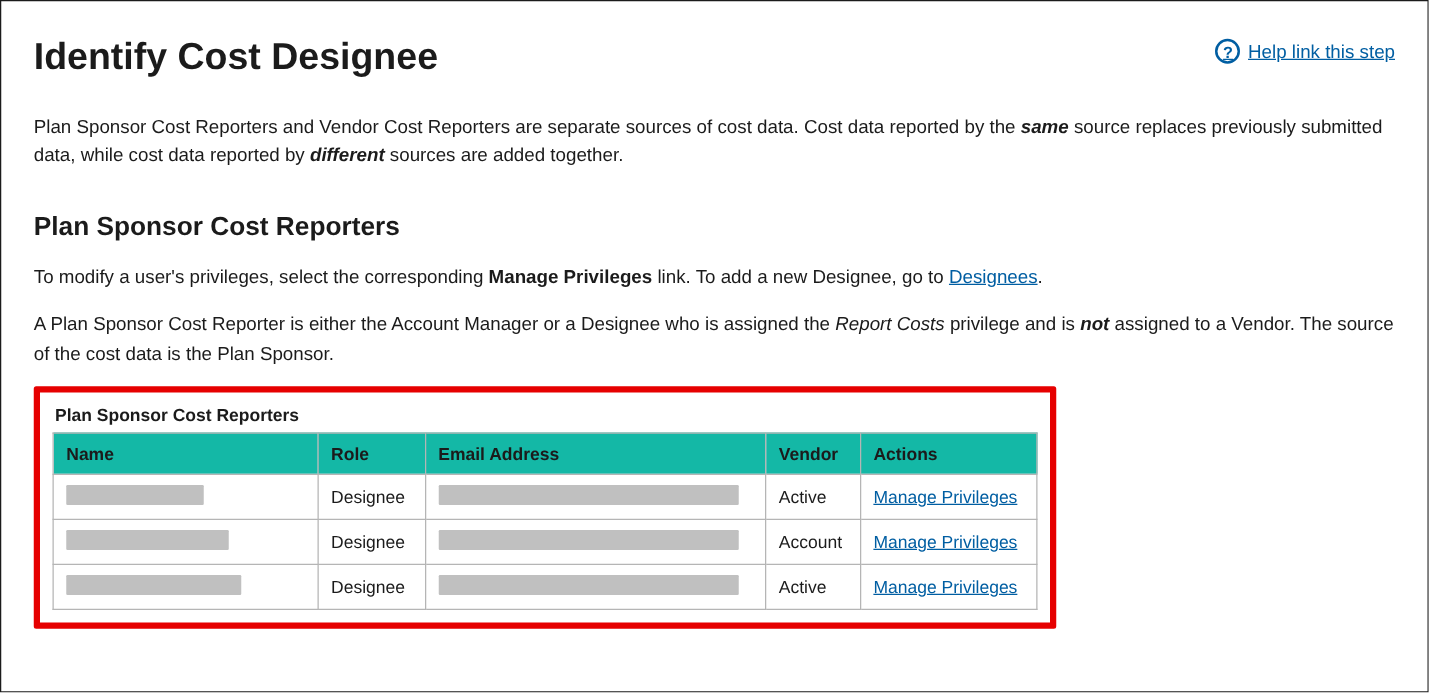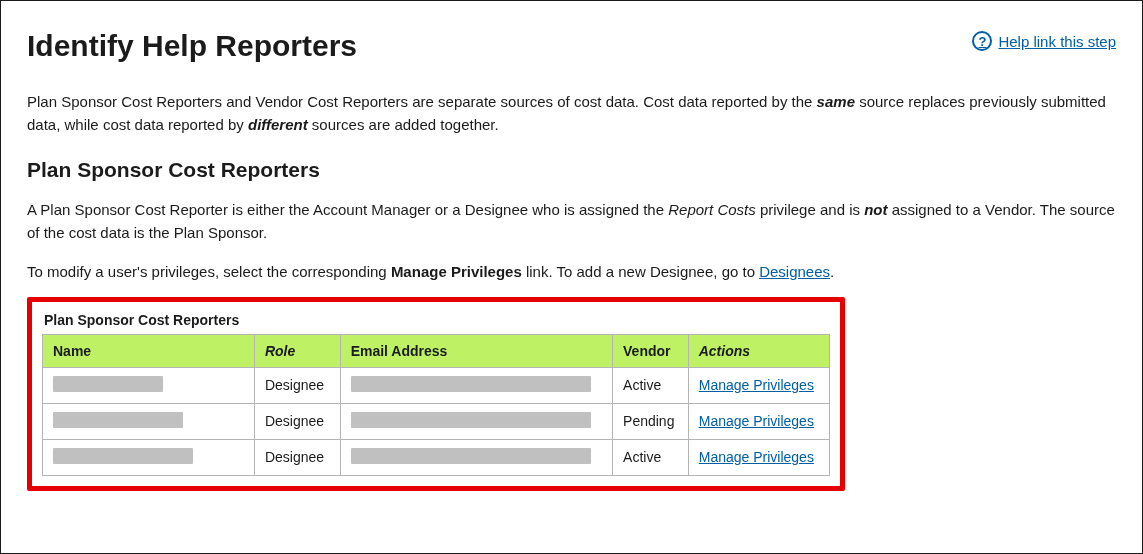--- a/index.html
+++ b/index.html
@@ -50,21 +50,21 @@
     align-items: center;
     justify-content: center;
     font-size: 13px;
     font-weight: 700;
     color: #005ea2;
     flex-shrink: 0;
   }
   .intro {
     font-size: 15px;
     line-height: 1.5;
-    margin-bottom: 22px;
+    margin-bottom: 34px;
   }
   .section-title {
     font-size: 21px;
     font-weight: 700;
     margin: 0 0 16px 0;
   }
   .desc {
     font-size: 15px;
     line-height: 1.55;
     margin-bottom: 14px;
@@ -97,28 +97,28 @@
     width: 100%;
     font-size: 14px;
   }
   th, td {
     border: 1px solid #b5b5b5;
     padding: 8px 10px;
     text-align: left;
     vertical-align: middle;
   }
   th {
-    background: #bef264;
+    background: #14b8a6;
     font-weight: 700;
   }
   .col-name   { width: 210px; }
-  .col-role   { width: 85px; font-style: italic; }
+  .col-role   { width: 85px; }
   .col-email  { width: 270px; }
   .col-status { width: 75px; }
-  .col-actions{ width: 140px; font-style: italic; }
+  .col-actions{ width: 140px; }
 
   .redacted {
     display: inline-block;
     background: #c0c0c0;
     height: 16px;
     border-radius: 1px;
   }
   .red-name  { width: 110px; }
   .red-name2 { width: 130px; }
   .red-name3 { width: 140px; }
@@ -129,39 +129,39 @@
     text-decoration: underline;
     cursor: pointer;
   }
 </style>
 </head>
 <body>
 
 <div class="outer-frame">
 
   <div class="header-row">
-    <h1 class="page-title">Identify Help Reporters</h1>
+    <h1 class="page-title">Identify Cost Designee</h1>
     <a href="#" class="help-link">
       <span class="help-icon">?</span>
       <span> Help link this step</span>
     </a>
   </div>
 
   <p class="intro">
     <span>Plan Sponsor Cost Reporters and Vendor Cost Reporters are separate sources of cost data. Cost data reported by the </span><span class="em-bi">same</span><span> source replaces previously submitted data, while cost data reported by </span><span class="em-bi">different</span><span> sources are added together.</span>
   </p>
 
   <h2 class="section-title">Plan Sponsor Cost Reporters</h2>
 
   <p class="desc">
+    <span>To modify a user's privileges, select the corresponding </span><span class="em-b">Manage Privileges</span><span> link. To add a new Designee, go to </span><a href="#" class="link-inline">Designees</a><span>.</span>
+  </p>
+
+  <p class="desc">
     <span>A Plan Sponsor Cost Reporter is either the Account Manager or a Designee who is assigned the </span><span class="em-i">Report Costs</span><span> privilege and is </span><span class="em-bi">not</span><span> assigned to a Vendor. The source of the cost data is the Plan Sponsor.</span>
-  </p>
-
-  <p class="desc">
-    <span>To modify a user's privileges, select the corresponding </span><span class="em-b">Manage Privileges</span><span> link. To add a new Designee, go to </span><a href="#" class="link-inline">Designees</a><span>.</span>
   </p>
 
   <div class="hl-box">
     <div class="table-caption">Plan Sponsor Cost Reporters</div>
     <table>
       <thead>
         <tr>
           <th class="col-name">Name</th>
           <th class="col-role">Role</th>
           <th class="col-email">Email Address</th>
@@ -174,21 +174,21 @@
           <td><span class="redacted red-name"></span></td>
           <td>Designee</td>
           <td><span class="redacted red-email"></span></td>
           <td>Active</td>
           <td><a href="#" class="mp-link">Manage Privileges</a></td>
         </tr>
         <tr>
           <td><span class="redacted red-name2"></span></td>
           <td>Designee</td>
           <td><span class="redacted red-email"></span></td>
-          <td>Pending</td>
+          <td>Account</td>
           <td><a href="#" class="mp-link">Manage Privileges</a></td>
         </tr>
         <tr>
           <td><span class="redacted red-name3"></span></td>
           <td>Designee</td>
           <td><span class="redacted red-email"></span></td>
           <td>Active</td>
           <td><a href="#" class="mp-link">Manage Privileges</a></td>
         </tr>
       </tbody>

